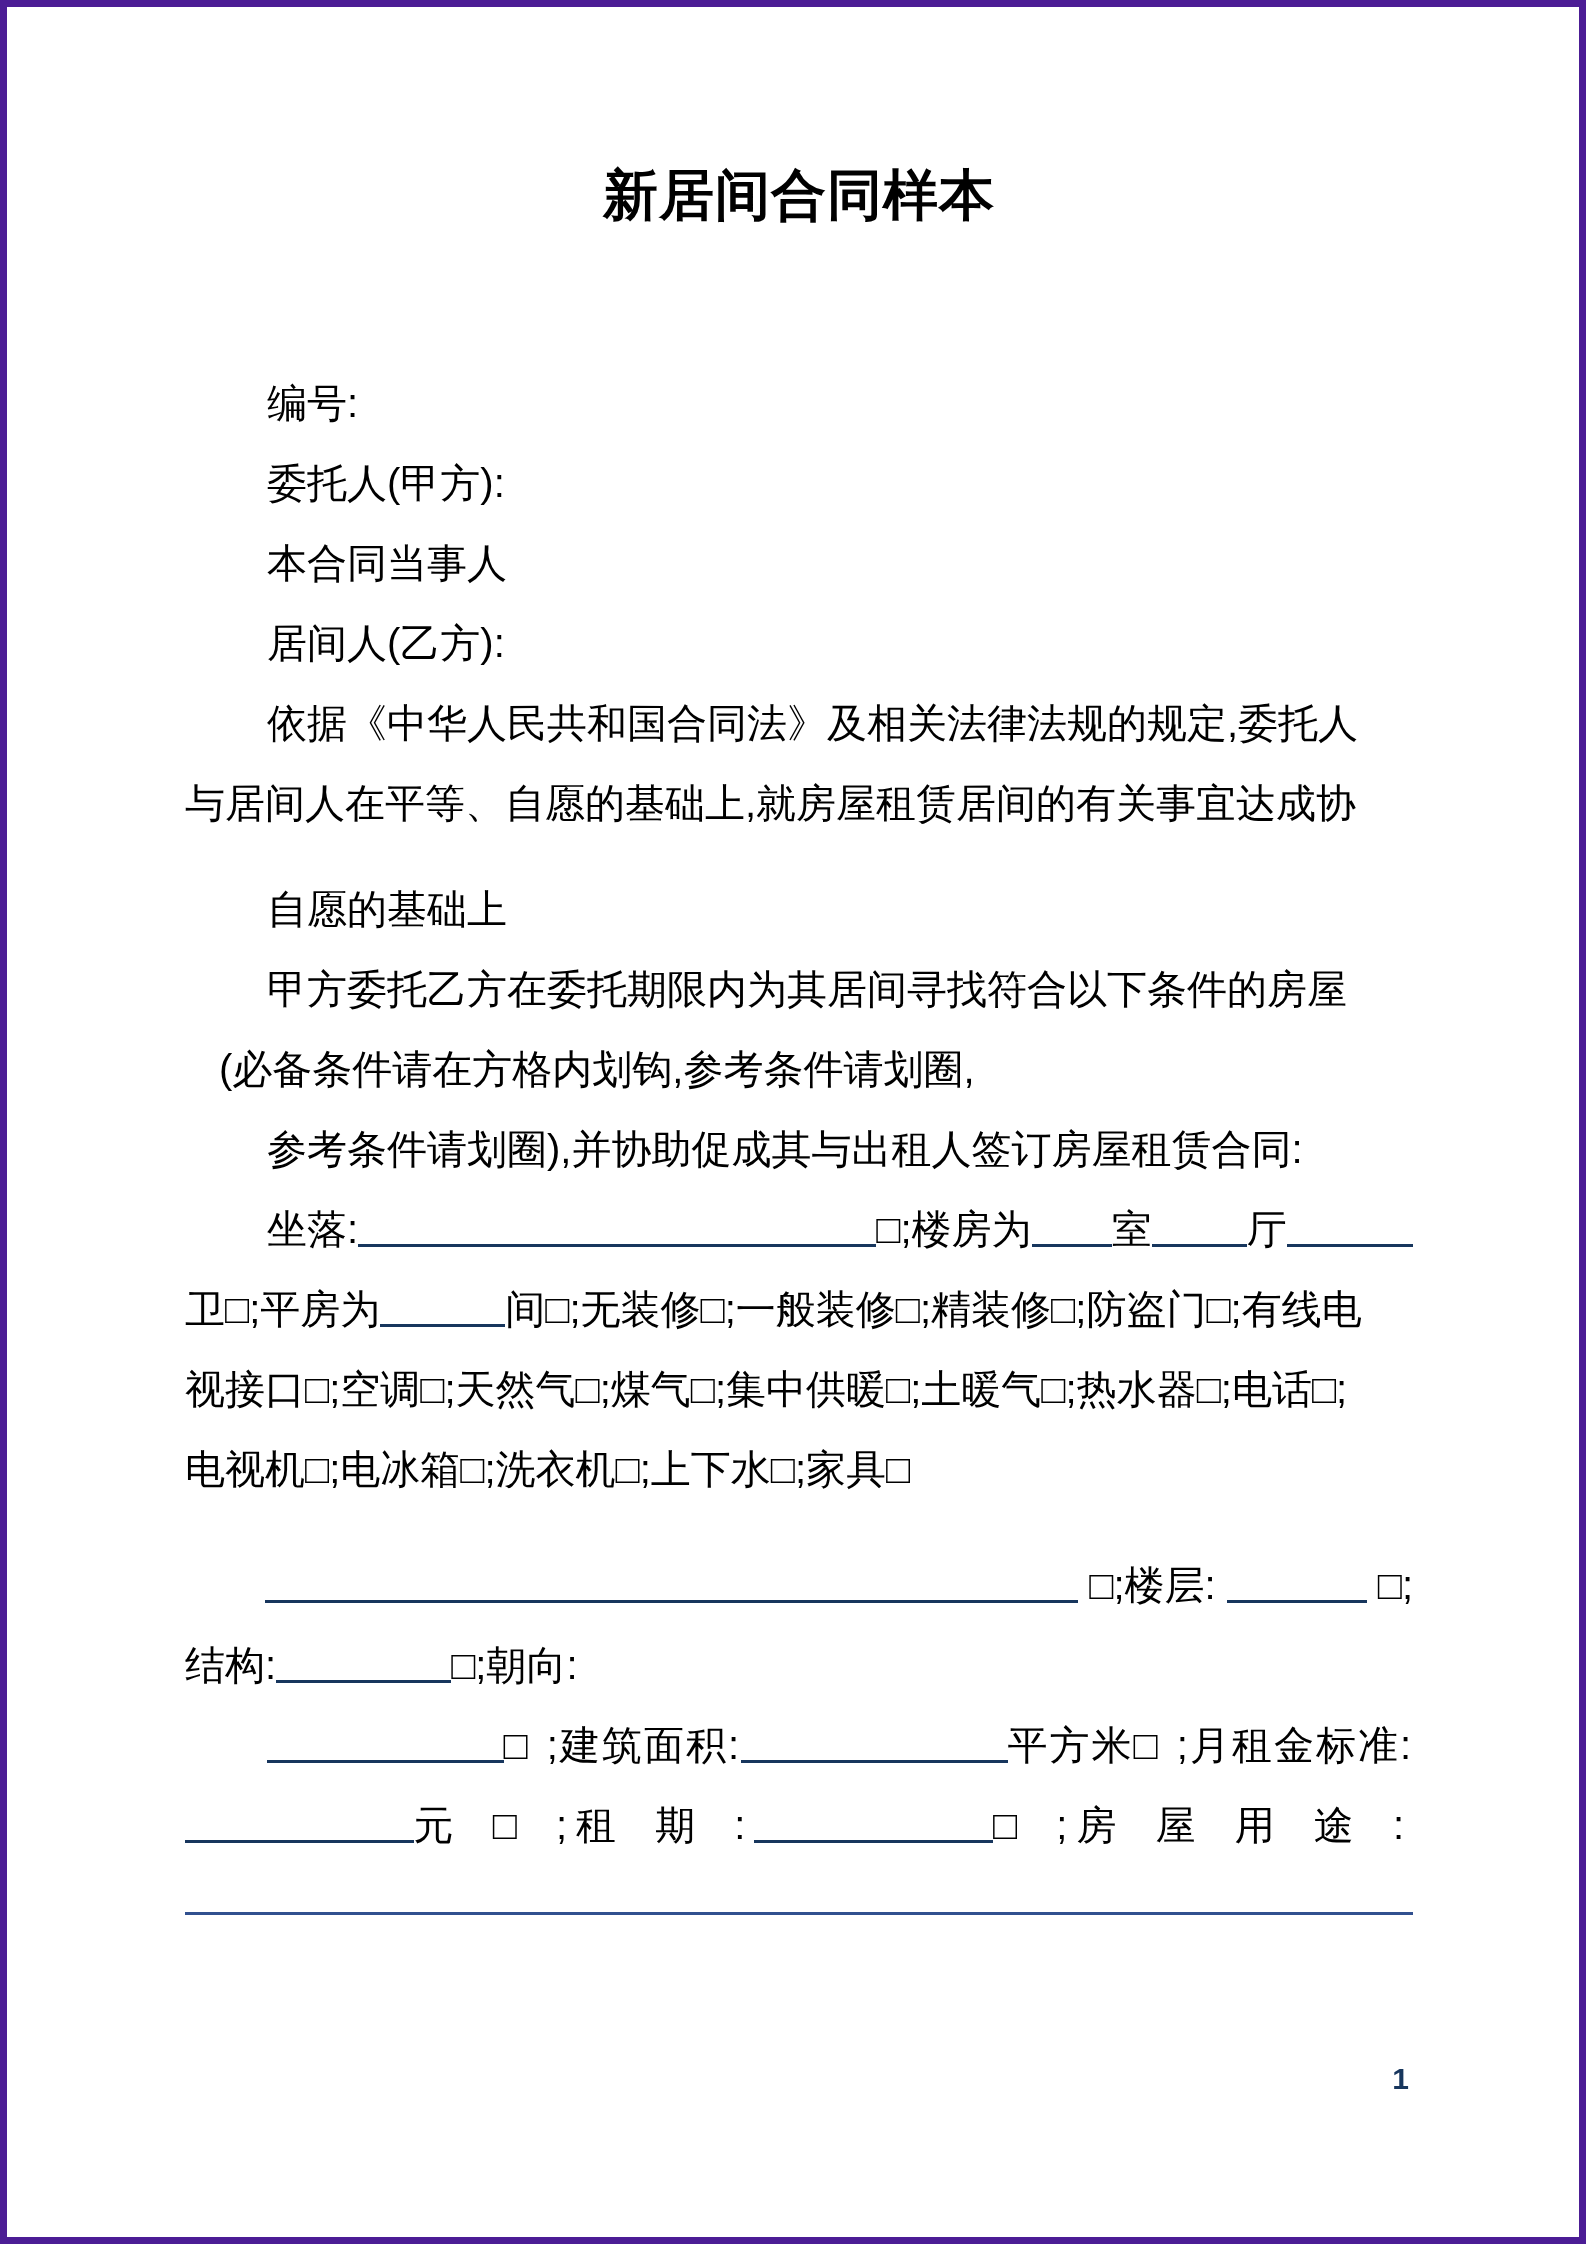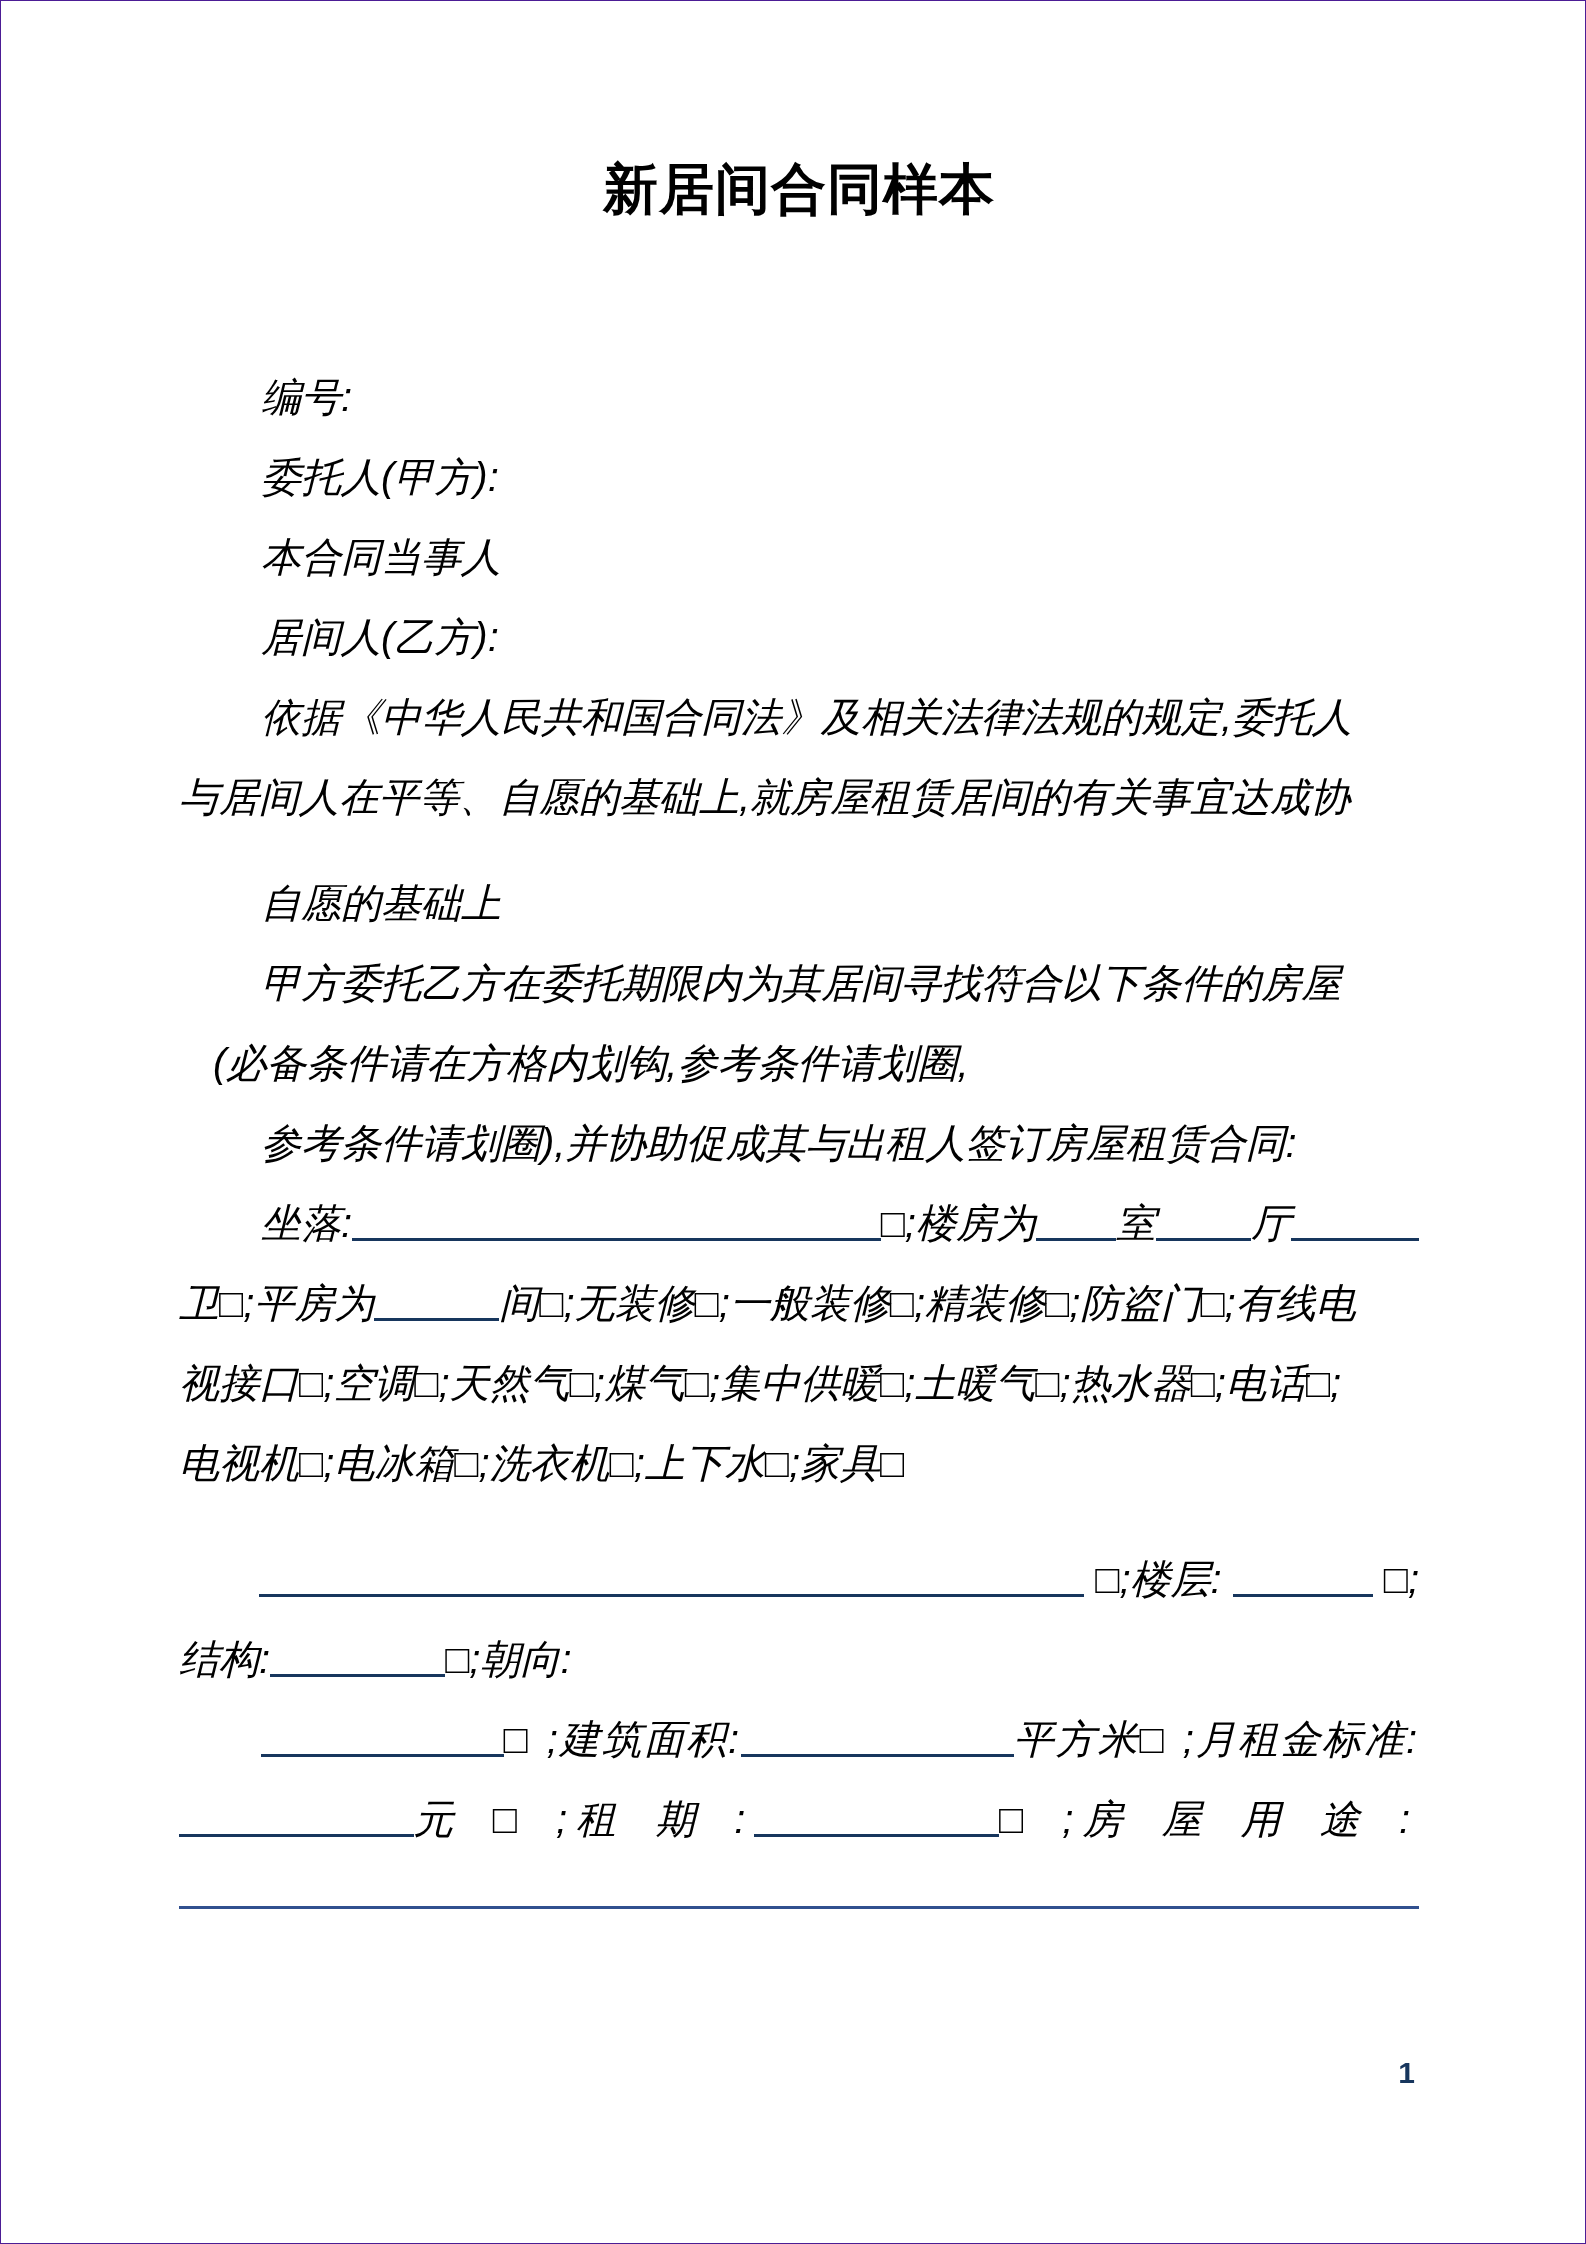--- a/index.html
+++ b/index.html
@@ -12,21 +12,21 @@
   body{
     font-family:"Liberation Sans","DejaVu Sans",sans-serif;
     color:var(--ink);
   }
   .page{
     position:relative;
     width:1586px;
     height:2244px;
     background:#ffffff;
     overflow:hidden;
-    border:1px solid #4c1d95;
+    border:7px solid #4c1d95;
   }
   .content{
     padding-left:178px;
     padding-right:166px;
   }
   h1.title{
     margin-top:148px;
     text-align:center;
     font-size:55px;
     font-weight:bold;
@@ -39,21 +39,21 @@
   }
   .para{
     display:flex;
     align-items:flex-start;
     flex-wrap:nowrap;
     white-space:pre;
     height:80px;
     line-height:80px;
     font-size:40px;
   }
-  .para span{white-space:pre;font-style:italic;}
+  .para span{white-space:pre;}
   .indent{padding-left:82px;}
   .paren{padding-left:34px;}
   .half{padding-left:80px;}
   .gap1{margin-top:26px;}
   .gap2{margin-top:36px;gap:11px;}
   .spread-sm{letter-spacing:2px;word-spacing:4px;}
   .spread-lg{letter-spacing:9px;word-spacing:10px;}
   .blank{
     display:block;
     height:58px;

